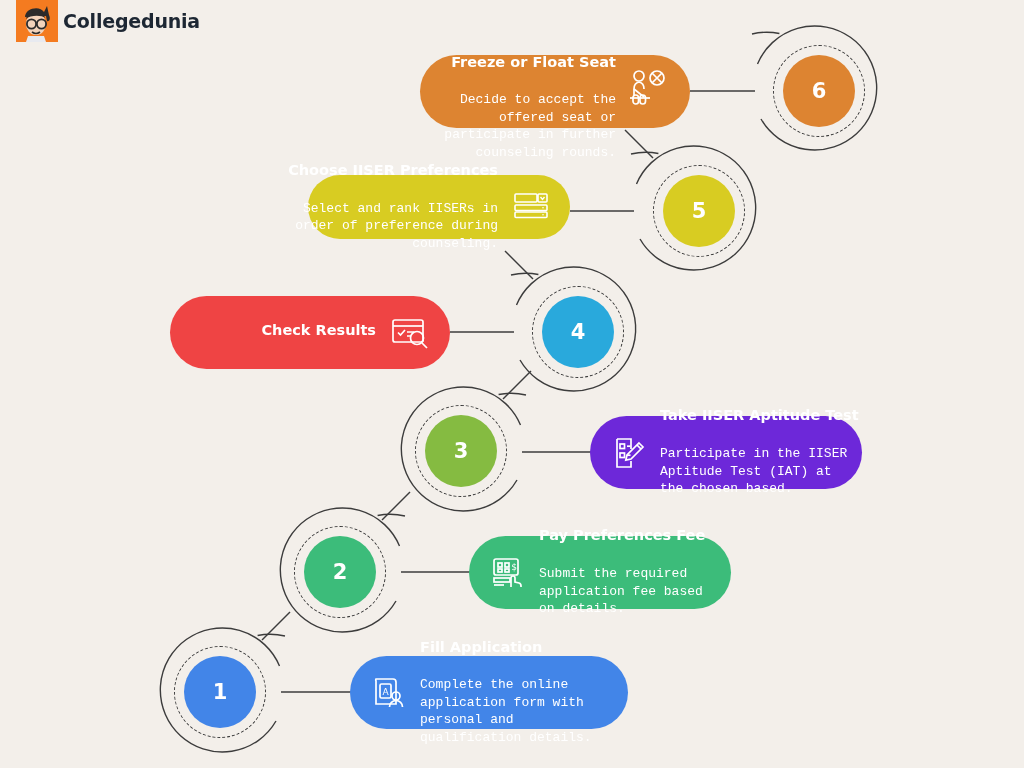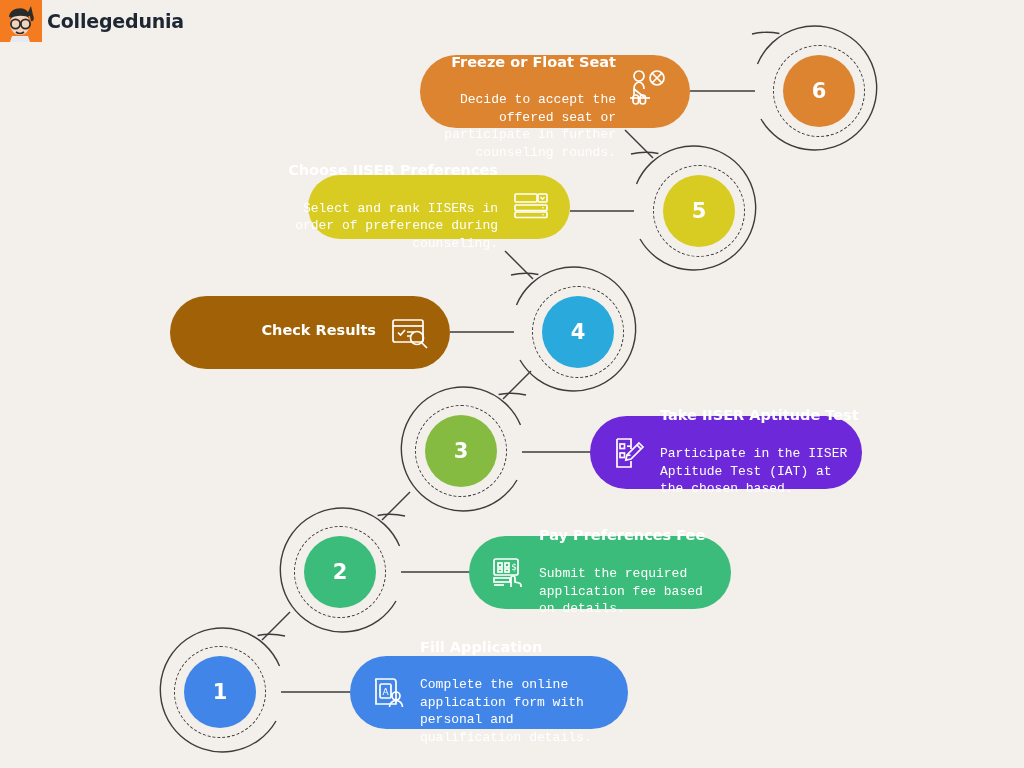--- a/index.html
+++ b/index.html
@@ -6,21 +6,21 @@
   body{
     width:1024px;height:768px;
     background:#f3efea;
     font-family:"Liberation Sans", sans-serif;
     overflow:hidden;
     position:relative;
   }
   #stage{position:absolute;inset:0;}
 
   
-  .brand{position:absolute;left:0;top:0;display:flex;align-items:center;z-index:40;text-align:center;}
+  .brand{position:absolute;left:16px;top:0;display:flex;align-items:center;z-index:40;text-align:center;}
   .brand-mark{width:42px;height:42px;background:#f47b20;position:relative;overflow:hidden;flex:none;}
   .brand-name{font-size:19px;font-weight:bold;color:#1d2733;letter-spacing:-.2px;padding-left:5px;
               font-family:"DejaVu Sans", sans-serif;}
 
   
   #wires{position:absolute;inset:0;z-index:5;}
 
   
   .node{position:absolute;z-index:20;width:124px;height:124px;}
   .ring-dash{position:absolute;left:16px;top:16px;right:16px;bottom:16px;
@@ -173,21 +173,21 @@
         <path d="M31 10 l4 4 -12 12 -5.2 1.2 1.2 -5.2 z"></path>
         <path d="M29 12 l4 4"></path>
       </svg>
     </div>
     <div class="pill-text">
       <div class="ttl">Take IISER Aptitude Test</div>
       <div class="dsc">Participate in the IISER Aptitude Test (IAT) at the chosen based.</div>
     </div>
   </div>
 
-  <div class="pill right-icon" style="left:170px;top:296px;width:280px;height:73px;background:#a16207;padding:0 18px 0 16px;gap:12px;">
+  <div class="pill right-icon" style="left:170px;top:296px;width:280px;height:73px;background:#ef4444;padding:0 18px 0 16px;gap:12px;">
     <div class="pill-icon">
       <svg width="44" height="40" viewBox="0 0 44 40" fill="none" stroke="#fff" stroke-width="1.7">
         <rect x="5" y="7" width="30" height="22" rx="2"></rect>
         <path d="M5 13 h30"></path>
         <path d="M10 19.5 l2.5 2.5 4.5 -5"></path>
         <path d="M19 19 h7 M19 23 h4"></path>
         <circle cx="29" cy="25" r="6.5"></circle>
         <path d="M34 30 l5 5"></path>
       </svg>
     </div>

